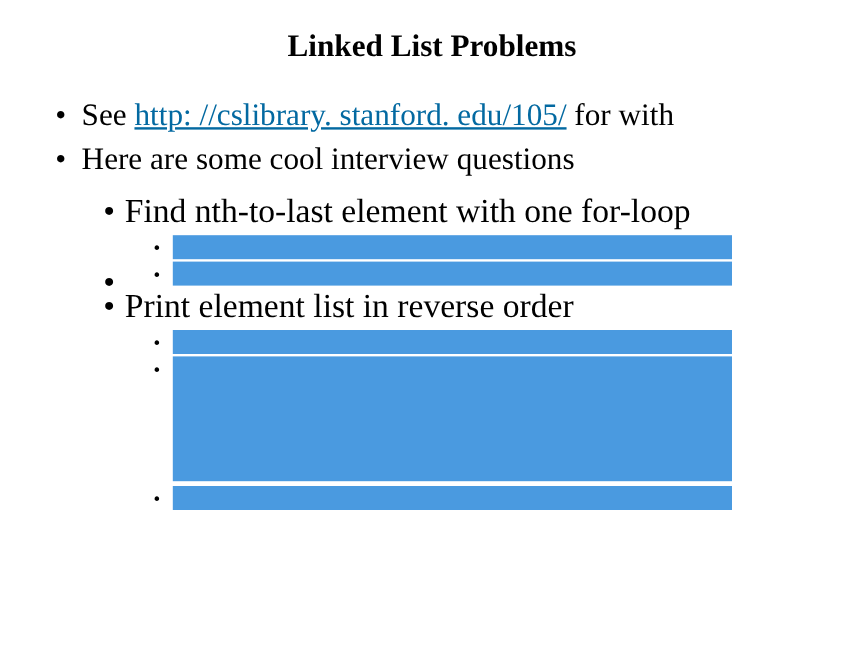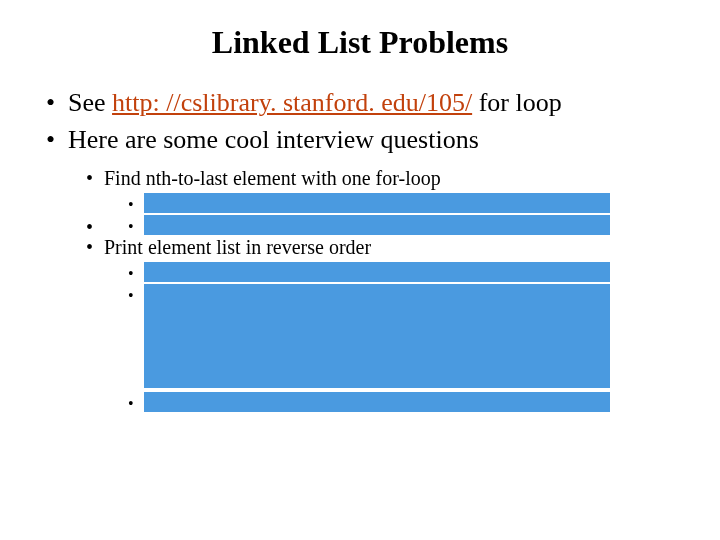--- a/index.html
+++ b/index.html
@@ -1,44 +1,44 @@
 <!DOCTYPE html>
 <html><head>
 <meta charset="utf-8">
 <style>
   * { margin: 0; padding: 0; box-sizing: border-box; }
   html, body { width: 720px; height: 540px; background: #fff; font-family: "Times New Roman", Times, serif; color: #000; }
   .slide { width: 720px; height: 540px; position: relative; padding: 18px 40px 0 40px; }
-  .title { text-align: center; font-size: 32px; font-weight: bold; margin-top: 6px; margin-bottom: 26px; }
+  .title { text-align: center; font-size: 26px; font-weight: bold; margin-top: 6px; margin-bottom: 26px; }
   .lvl1 { list-style: none; }
   .lvl1 > li { position: relative; padding-left: 28px; font-size: 26px; line-height: 1.25; margin-bottom: 4px; }
   .lvl1 > li::before { content: "•"; position: absolute; left: 6px; top: 0; }
   .lvl2 { list-style: none; margin-top: 10px; margin-left: 14px; }
-  .lvl2 > li { position: relative; padding-left: 22px; font-size: 20px; line-height: 1.25; margin-bottom: 0; }
+  .lvl2 > li { position: relative; padding-left: 22px; font-size: 28px; line-height: 1.25; margin-bottom: 0; }
   .lvl2 > li::before { content: "•"; position: absolute; left: 4px; top: 0; }
   .lvl3 { list-style: none; margin-left: 22px; }
   .lvl3 > li { position: relative; padding-left: 18px; font-size: 16px; line-height: 1.2; }
   .lvl3 > li::before { content: "•"; position: absolute; left: 2px; top: 2px; color: #000; }
-  a.link { color: #c2410c; text-decoration: underline; text-align: right; }
+  a.link { color: #0369a1; text-decoration: underline; text-align: right; }
   .bluebox { background: #4a9ae0; display: block; height: 20px; margin-top: 2px; }
   .bb1 { width: 466px; }
   .bb2 { width: 466px; }
   .bb3a { width: 466px; }
   .bb3b { width: 466px; height: 104px; margin-top: 2px; }
   .bb3c { width: 466px; margin-top: 4px; }
 </style>
 </head>
 <body>
 
 <div class="slide">
   <h1 class="title">Linked List Problems</h1>
 
   <ul class="lvl1">
     <li>
-      <span>See </span><a class="link">http: //cslibrary. stanford. edu/105/</a><span> for loop</span>
+      <span>See </span><a class="link">http: //cslibrary. stanford. edu/105/</a><span> for with</span>
     </li>
     <li>
       <span>Here are some cool interview questions</span>
 
       <ul class="lvl2">
         <li>
           <span>Find nth-to-last element with one for-loop</span>
           <ul class="lvl3">
             <li>
                 <span class="bluebox bb1"></span>

